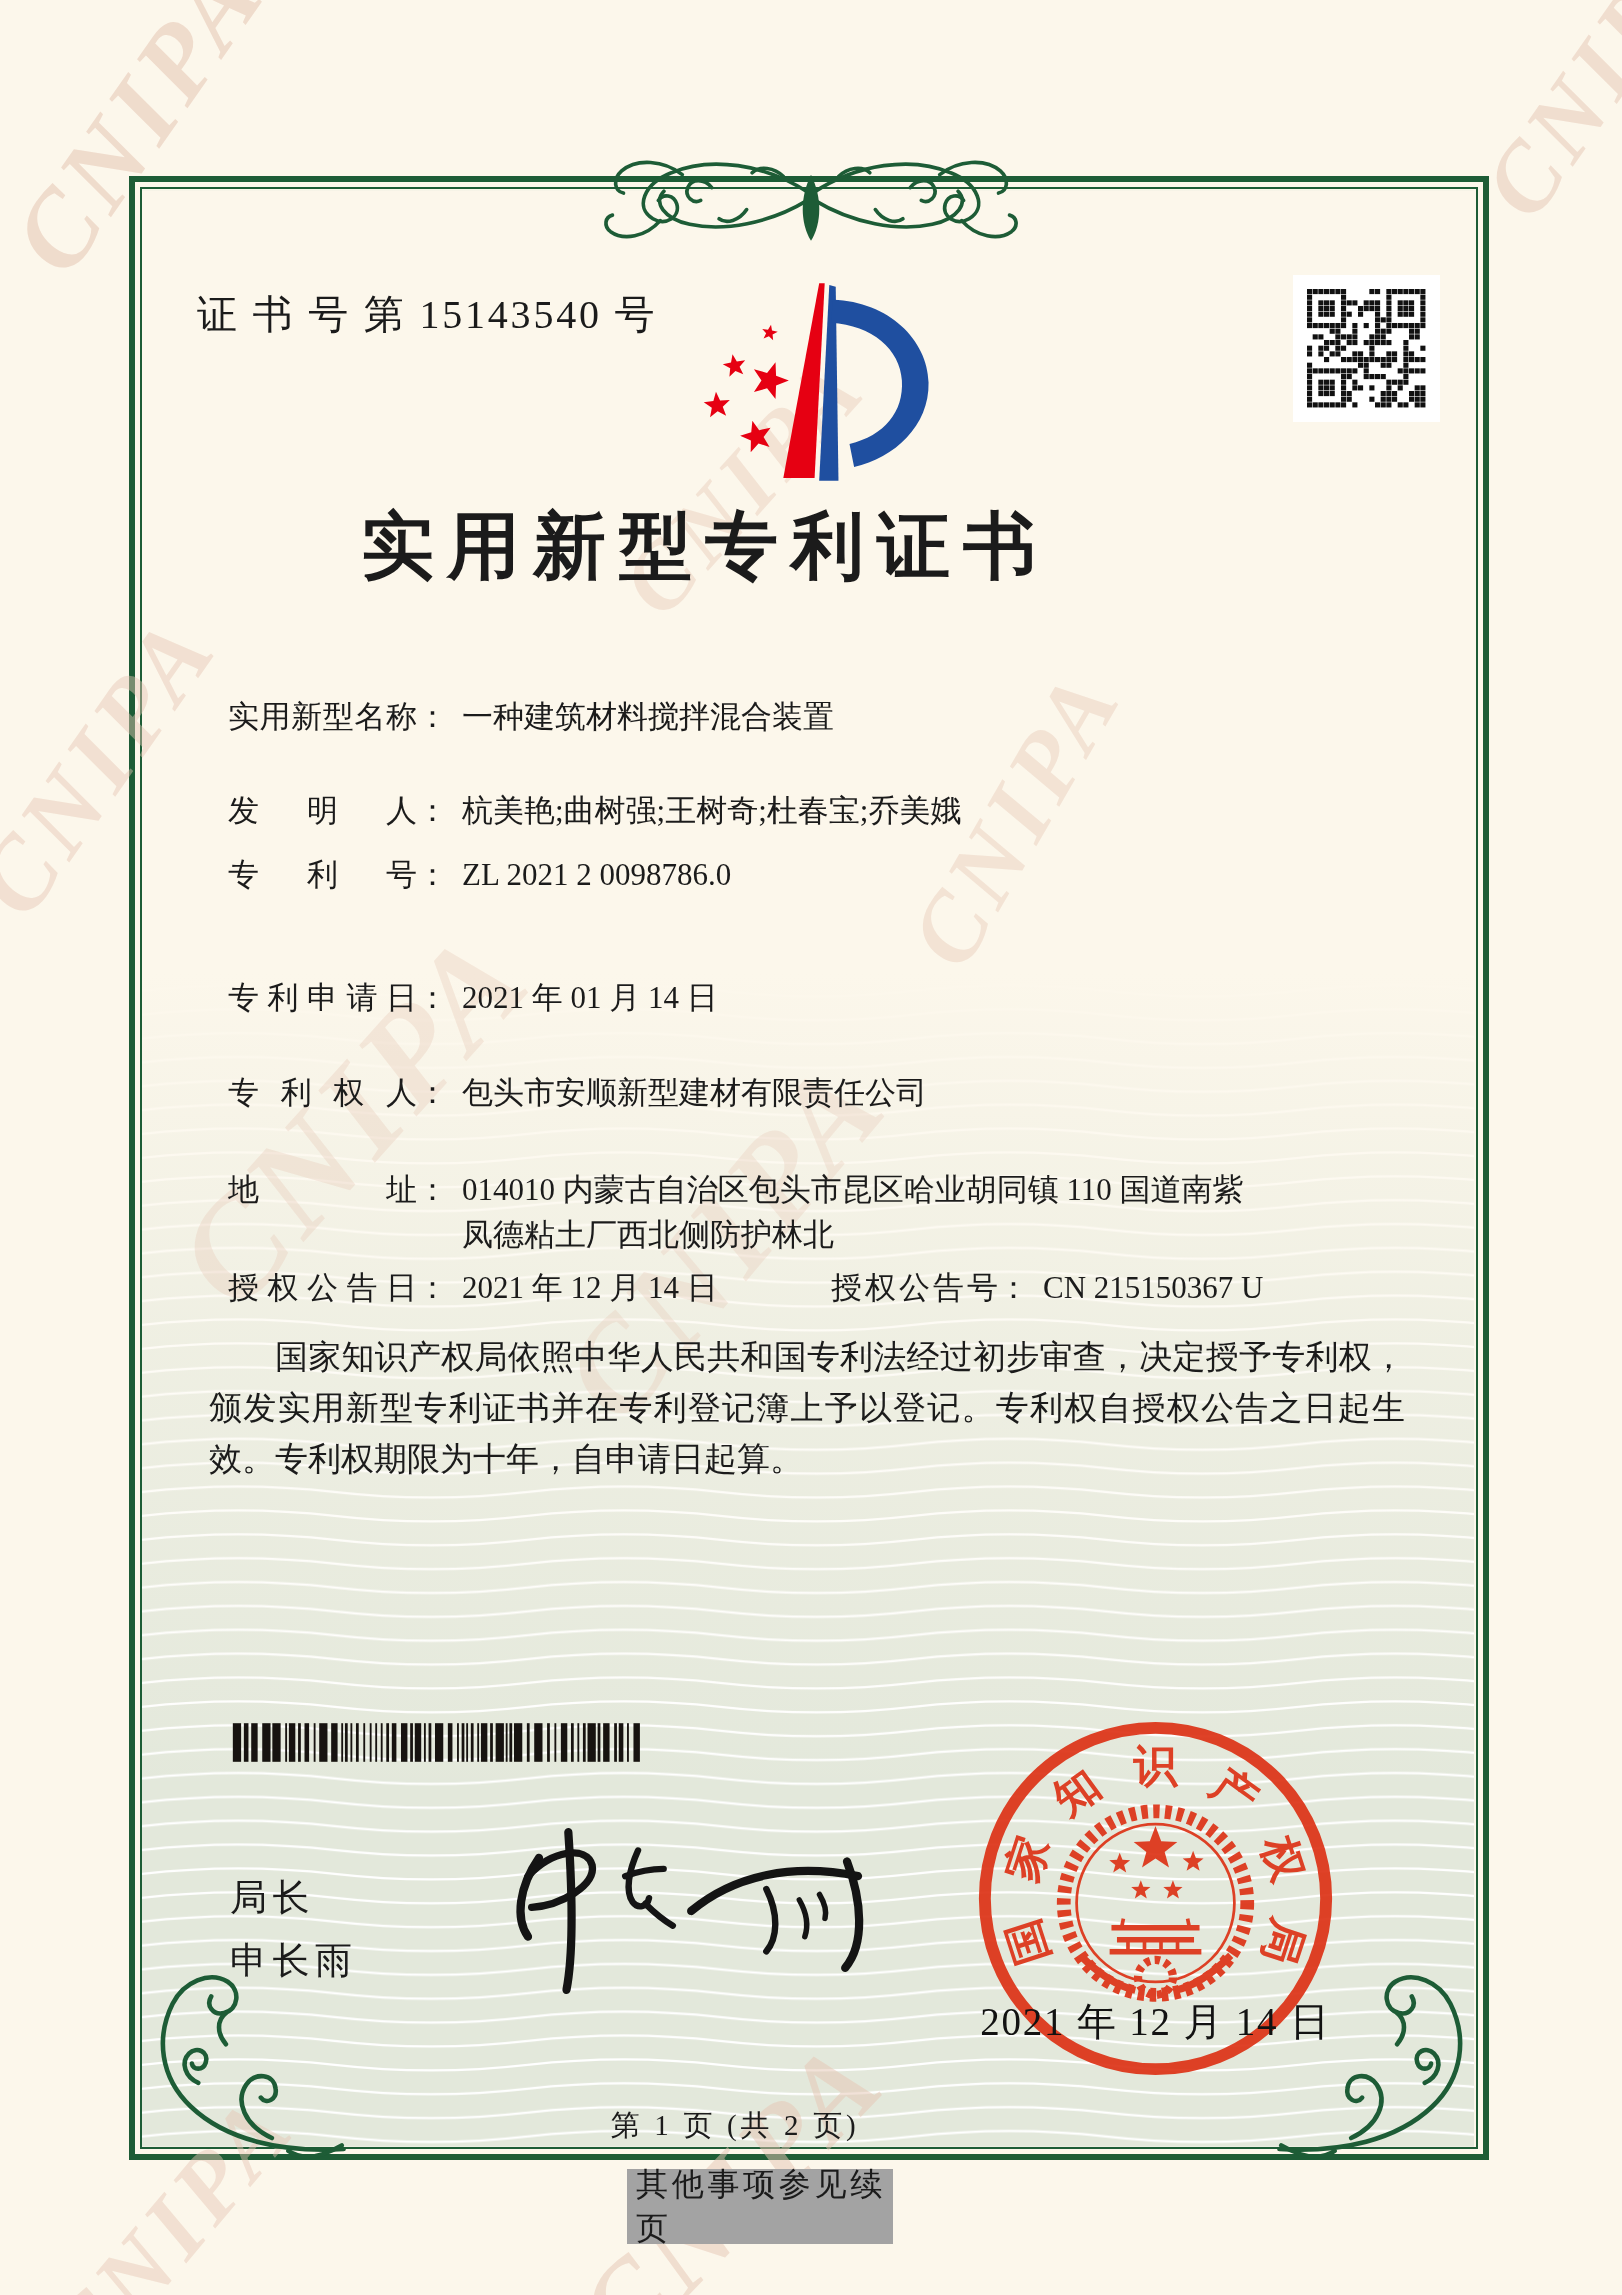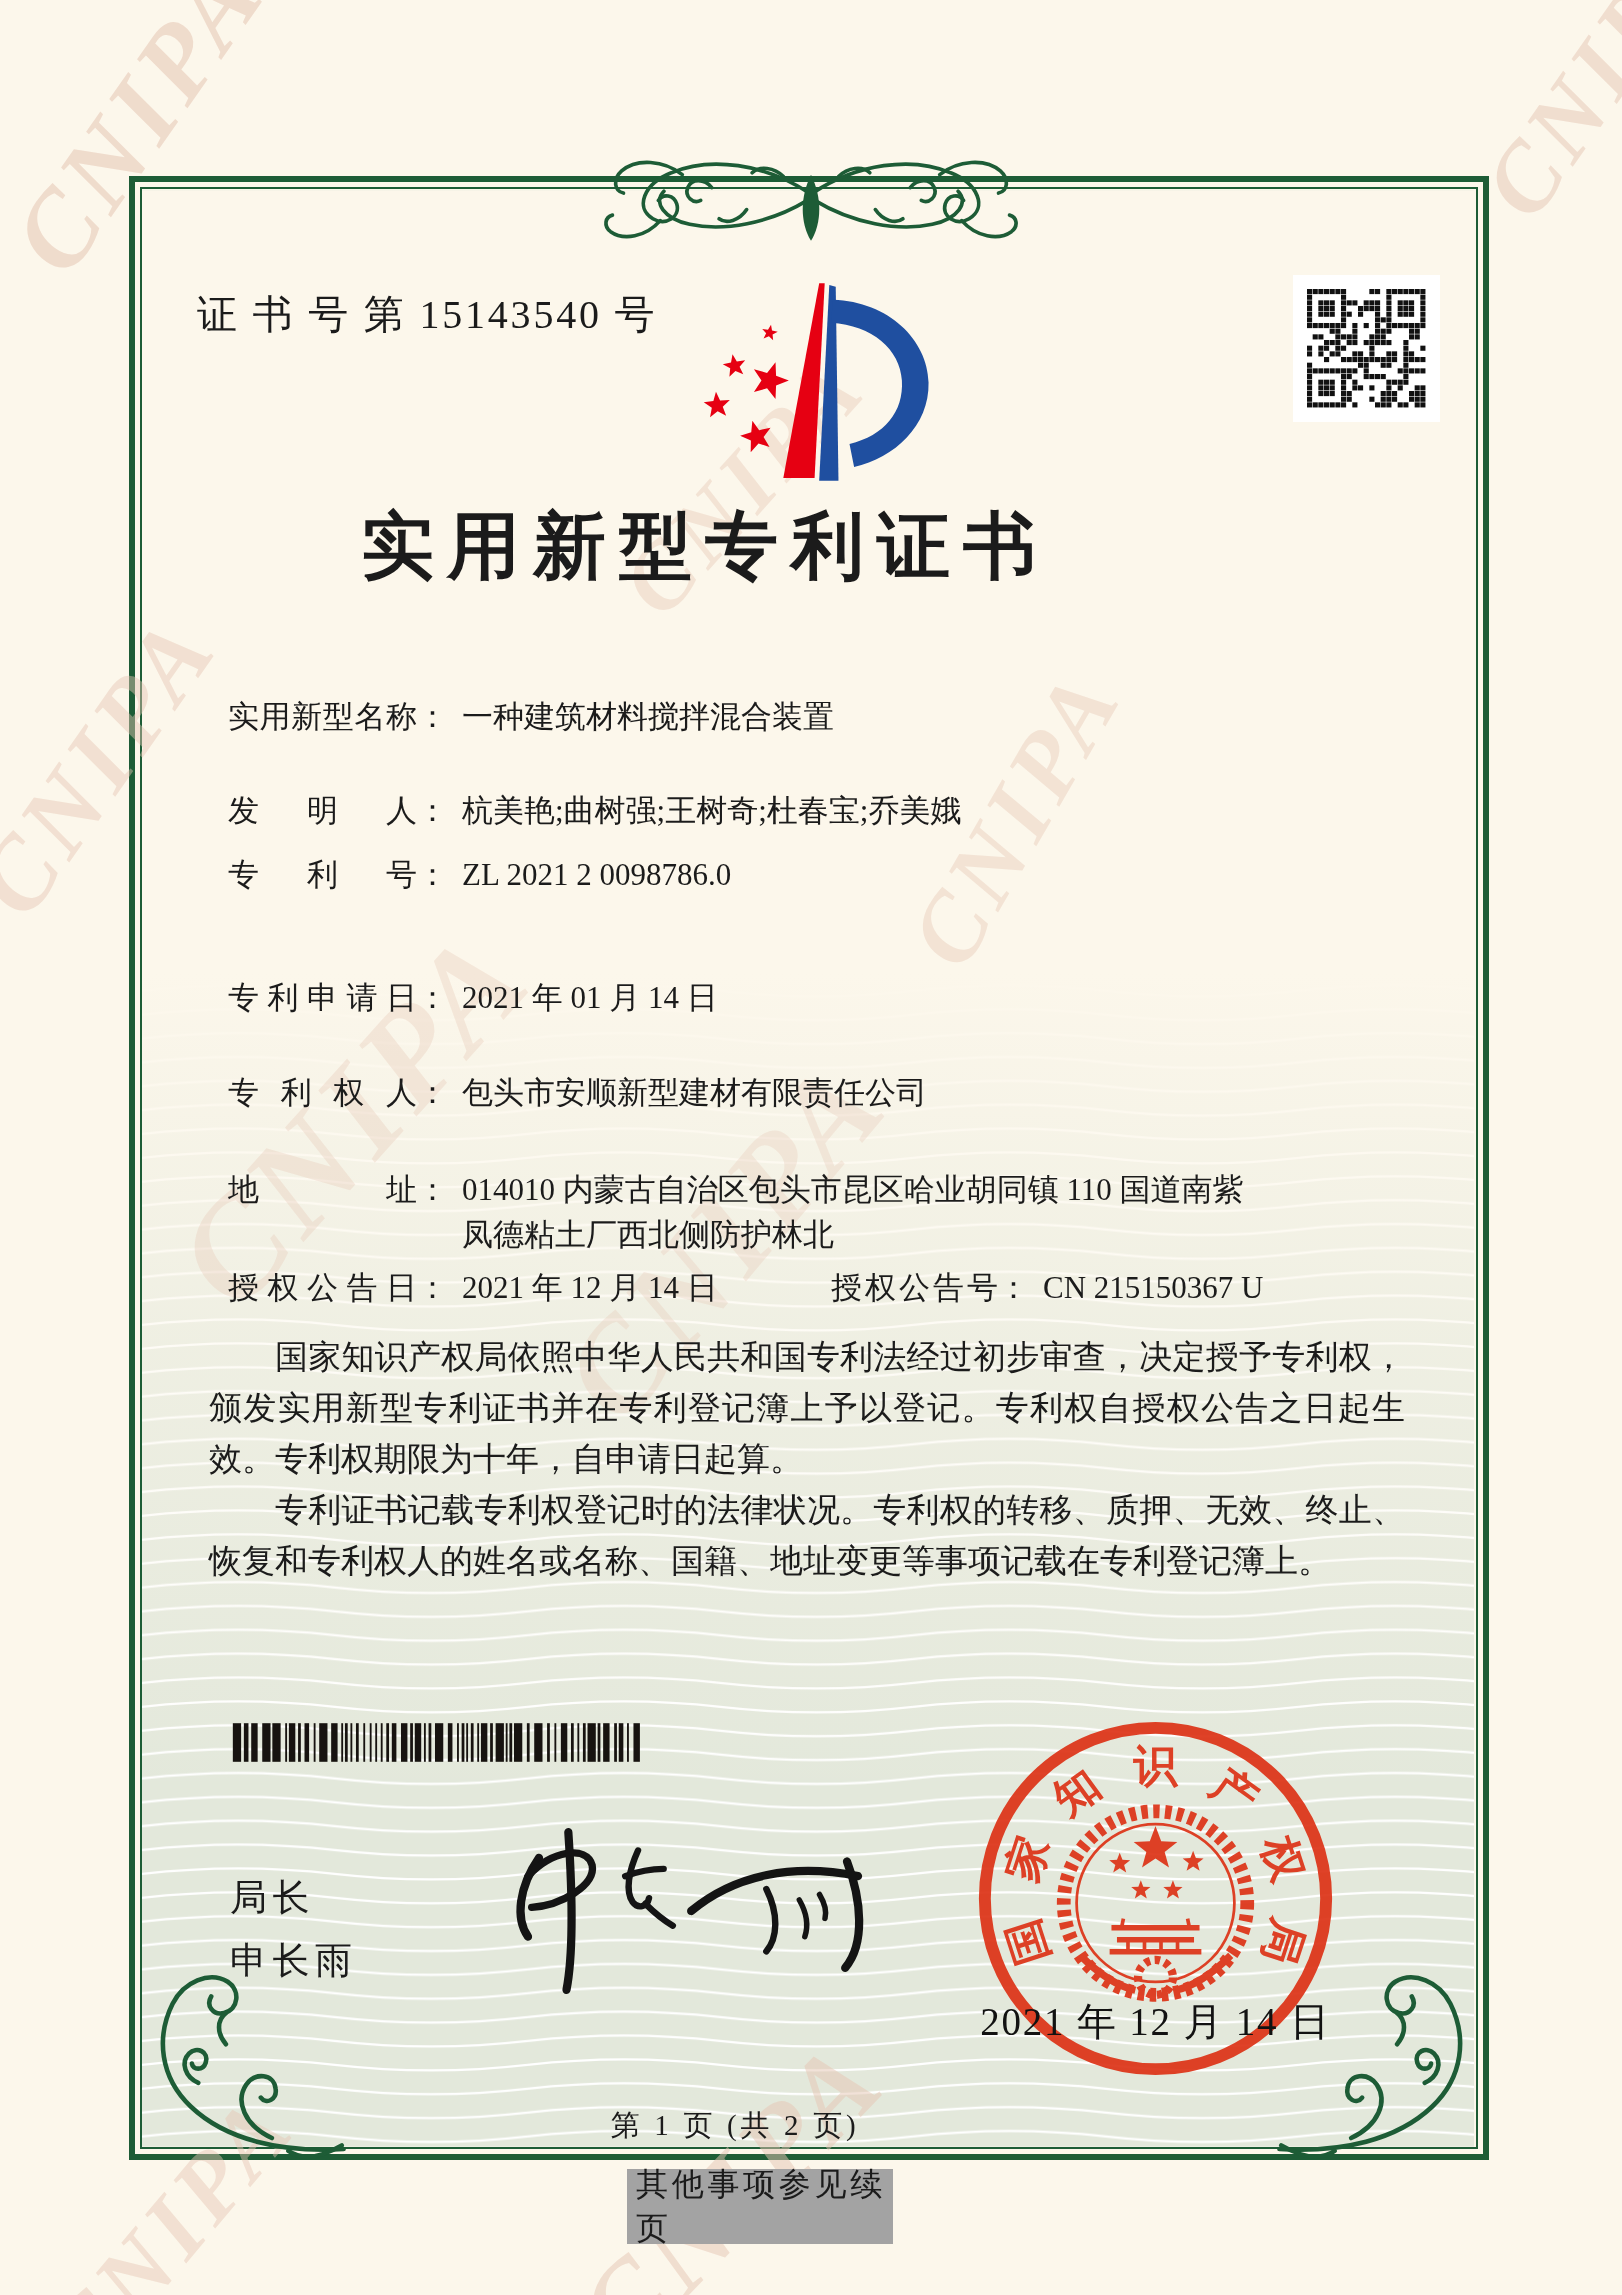--- a/index.html
+++ b/index.html
@@ -430,21 +430,20 @@
     <span class="fvalue">2021 年 12 月 14 日</span>
     <span class="grant2">
       <span class="flabel2">授权公告号</span>
         <span class="fcolon">：</span>
       <span class="fvalue">CN 215150367 U</span>
     </span>
   </div>
 
   <div class="bodytext">
     <p>国家知识产权局依照中华人民共和国专利法经过初步审查，决定授予专利权，颁发实用新型专利证书并在专利登记簿上予以登记。专利权自授权公告之日起生效。专利权期限为十年，自申请日起算。</p>
-    <p>专利证书记载专利权登记时的法律状况。专利权的转移、质押、无效、终止、恢复和专利权人的姓名或名称、国籍、地址变更等事项记载在专利登记簿上。</p>
   </div>
 
   <svg class="barcode" width="419" height="39" id="barcode-svg" viewBox="0 0 456 42">
       <rect x="2" y="0" width="9" height="42" fill="#171310"></rect>
       <rect x="14" y="0" width="5" height="42" fill="#171310"></rect>
       <rect x="22" y="0" width="7" height="42" fill="#171310"></rect>
       <rect x="34" y="0" width="9" height="42" fill="#171310"></rect>
       <rect x="45" y="0" width="9" height="42" fill="#171310"></rect>
       <rect x="59" y="0" width="2" height="42" fill="#171310"></rect>
       <rect x="63" y="0" width="7" height="42" fill="#171310"></rect>

